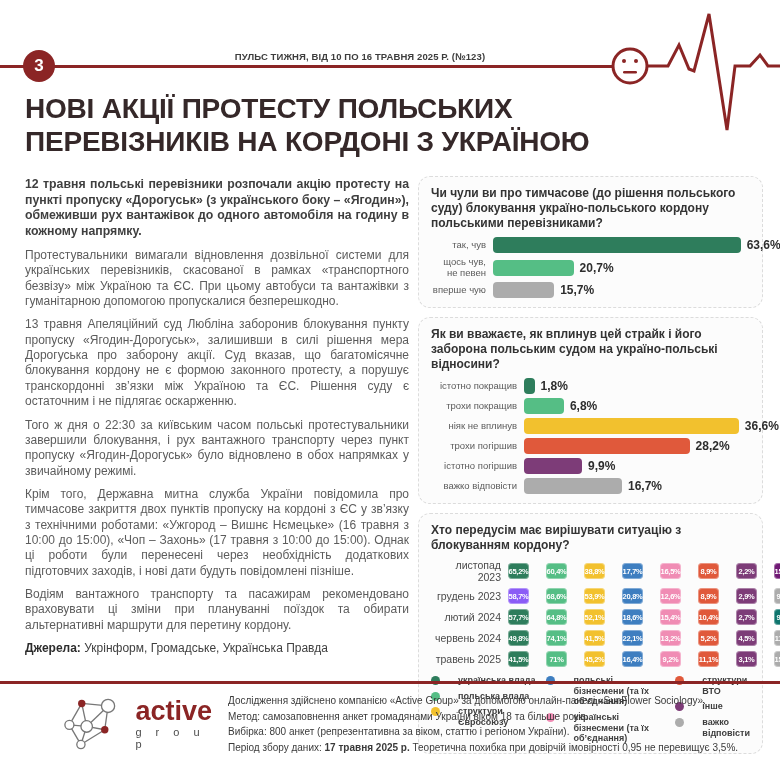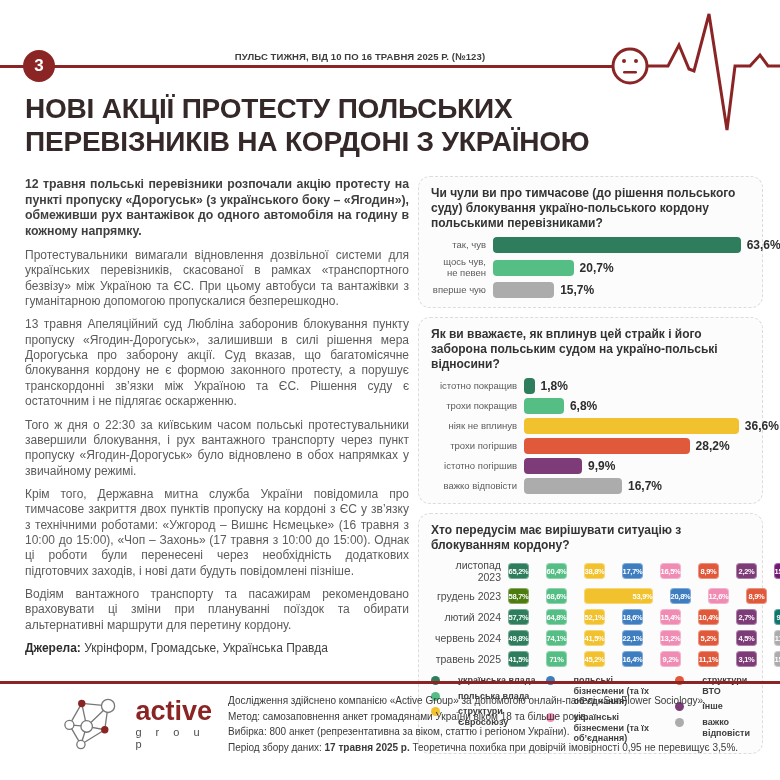--- a/index.html
+++ b/index.html
@@ -186,23 +186,23 @@
               <div class="seg" style="flex-grow: 17.7; background: rgb(62, 126, 192);">17,7%</div>
               <div class="seg" style="flex-grow: 16.5; background: rgb(240, 140, 180);">16,5%</div>
               <div class="seg" style="flex-grow: 8.9; background: rgb(224, 89, 59);">8,9%</div>
               <div class="seg" style="flex-grow: 2.2; background: rgb(125, 60, 120);">2,2%</div>
               <div class="seg" style="flex-grow: 15.9; background: #701a75;">15,9%</div>
             </div>
           </div>
           <div class="srow">
             <div class="slabel">грудень 2023</div>
             <div class="strack">
-              <div class="seg" style="flex-grow: 58.7; background: #4d7c0f;">58,7%</div>
+              <div class="seg" style="flex-grow: 58.7; background: #8b5cf6;">58,7%</div>
               <div class="seg" style="flex-grow: 68.6; background: rgb(85, 190, 133);">68,6%</div>
-              <div class="seg" style="flex-grow: 53.9; background: rgb(242, 193, 46); padding-left: 48px;">53,9%</div>
+              <div class="seg" style="flex-grow: 53.9; background: rgb(242, 193, 46);">53,9%</div>
               <div class="seg" style="flex-grow: 20.8; background: rgb(62, 126, 192);">20,8%</div>
               <div class="seg" style="flex-grow: 12.6; background: rgb(240, 140, 180);">12,6%</div>
               <div class="seg" style="flex-grow: 8.9; background: rgb(224, 89, 59);">8,9%</div>
               <div class="seg" style="flex-grow: 2.9; background: rgb(125, 60, 120);">2,9%</div>
               <div class="seg" style="flex-grow: 9.2; background: rgb(172, 172, 172);">9,2%</div>
             </div>
           </div>
           <div class="srow">
             <div class="slabel">лютий 2024</div>
             <div class="strack">

